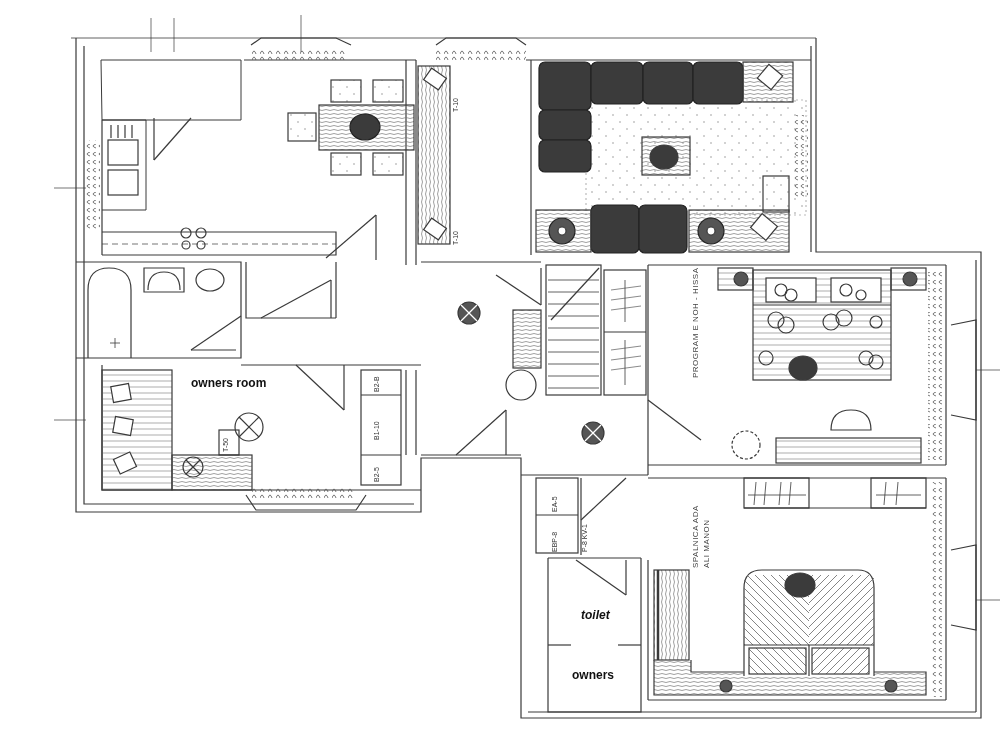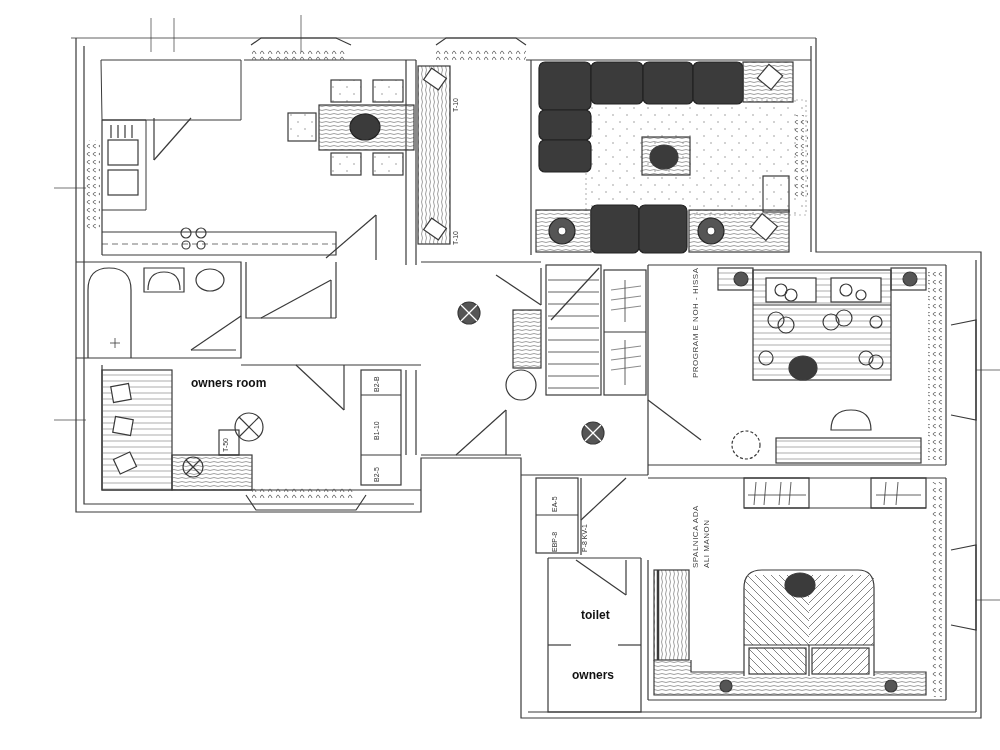--- a/index.html
+++ b/index.html
@@ -285,21 +285,21 @@
     <rect x="776" y="648" width="57" height="26" fill="url(#diag)"></rect>
     <ellipse cx="764" cy="585" rx="15" ry="12" fill="#3b3b3b"></ellipse>
     <circle cx="690" cy="686" r="6" fill="#555"></circle>
     <circle cx="855" cy="686" r="6" fill="#555"></circle>
     <rect x="894" y="482" width="12" height="215" fill="url(#curtainv)" stroke="none"></rect>
     <path d="M915 550 L940 545 L940 630 L915 625"></path>
   </g>
 </svg>
 
 <div class="lbl" style="left:155px;top:376px;">owners room</div>
-<div class="lbl" style="left:545px;top:608px;">toilet</div>
+<div class="lbl" style="left:545px;top:608px;font-style:italic;">toilet</div>
 <div class="lbl" style="left:536px;top:668px;">owners</div>
 
 <div class="vlbl" style="left:655px;top:378px;">PROGRAM E NOH - HISSA</div>
 <div class="vlbl" style="left:655px;top:568px;">SPALNICA ADA</div>
 <div class="vlbl" style="left:666px;top:568px;">ALI MANON</div>
 
 <div class="tag" style="left:337px;top:392px;">B2-B</div>
 <div class="tag" style="left:337px;top:440px;">B1-10</div>
 <div class="tag" style="left:337px;top:482px;">B2-5</div>
 <div class="tag" style="left:515px;top:512px;">EA-5</div>

